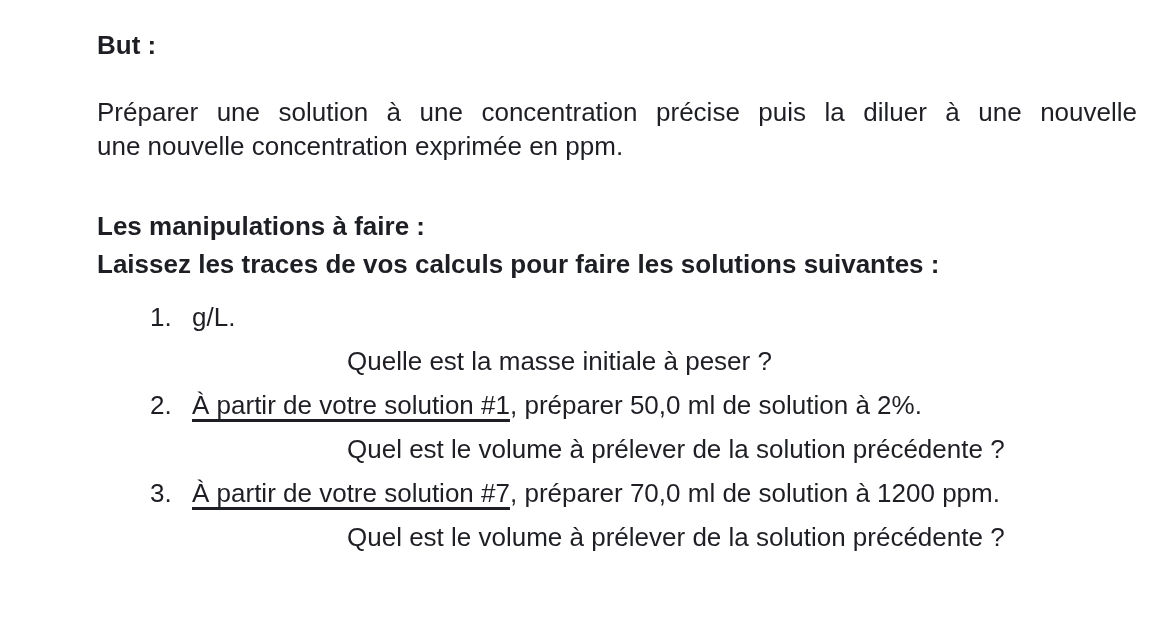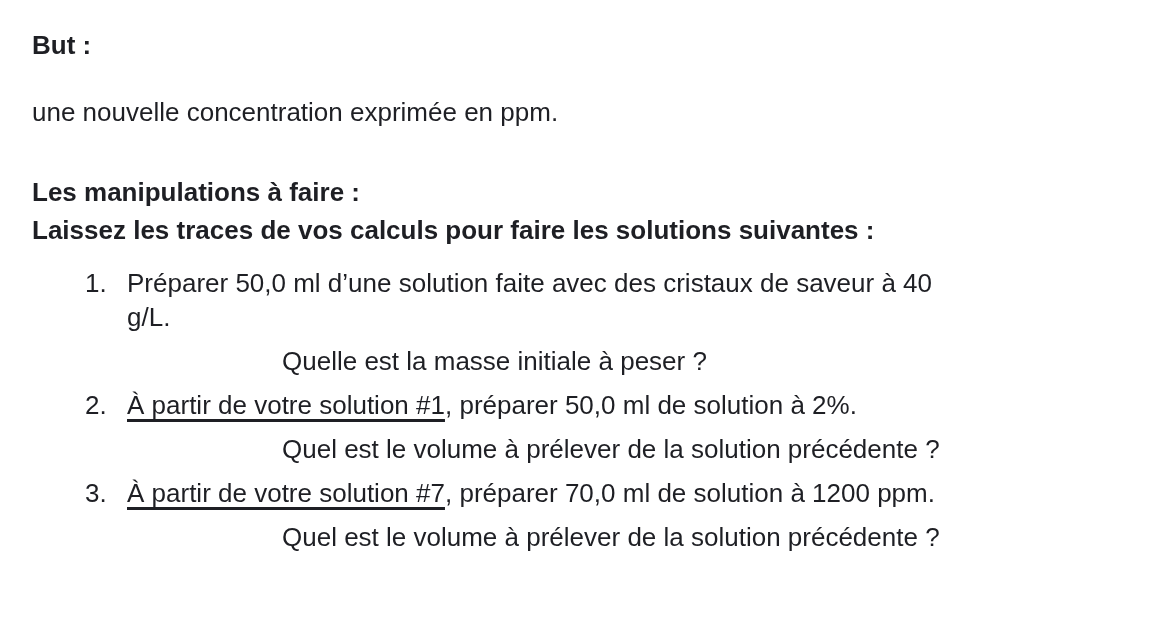--- a/index.html
+++ b/index.html
@@ -11,21 +11,21 @@
     height: 632px;
     background: #ffffff;
     overflow: hidden;
     font-family: "Liberation Sans", "DejaVu Sans", sans-serif;
     color: #1e1f24;
   }
   .doc-page {
     box-sizing: border-box;
     width: 1170px;
     height: 632px;
-    padding: 28px 65px 0 32px;
+    padding: 28px 65px 0 97px;
     font-size: 26px;
     line-height: 34px;
   }
   .doc-content {
     width: 1040px;
   }
   .heading {
     font-weight: bold;
     margin: 0;
   }
@@ -35,21 +35,20 @@
   .goal-paragraph {
     margin: 0 0 46px 0;
   }
   .just-line {
     text-align: justify;
     text-align-last: justify;
     white-space: nowrap;
   }
   .plain-line {
     text-align: left;
-    margin-top: 24px;
   }
   .manip-heading {
     margin-bottom: 4px;
   }
   .traces-heading {
     margin-bottom: 19px;
   }
   .task-list {
     margin: 0;
   }
@@ -79,33 +78,33 @@
 </style>
 </head>
 <body>
 
 <div class="doc-page">
   <div class="doc-content">
 
     <p class="heading goal-heading">But :</p>
 
     <div class="goal-paragraph">
+      <div class="just-line">Préparer une solution à une concentration précise puis la diluer à une nouvelle</div>
       <div class="plain-line">une nouvelle concentration exprimée en ppm.</div>
     </div>
 
     <p class="heading manip-heading">Les manipulations à faire :</p>
 
     <p class="heading traces-heading">Laissez les traces de vos calculs pour faire les solutions suivantes :</p>
 
     <div class="task-list">
 
       <div class="task-row">
         <span class="task-number">1.</span>
         <div class="task-text">
-          <div>Préparer 50,0 ml d’une solution faite avec des cristaux de saveur à 40</div>
           <div>g/L.</div>
         </div>
       </div>
 
       <div class="task-question">Quelle est la masse initiale à peser ?</div>
 
       <div class="task-row">
         <span class="task-number">2.</span>
         <div class="task-text"><span class="underlined-phrase">À partir de votre solution #1</span><span>, préparer 50,0 ml de solution à 2%.</span></div>
       </div>

